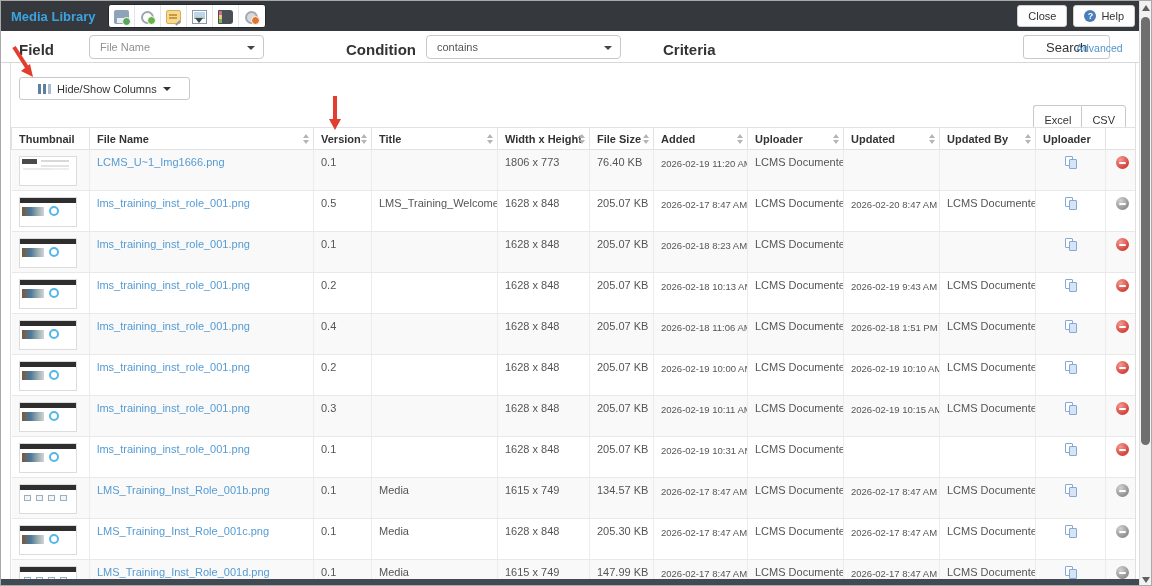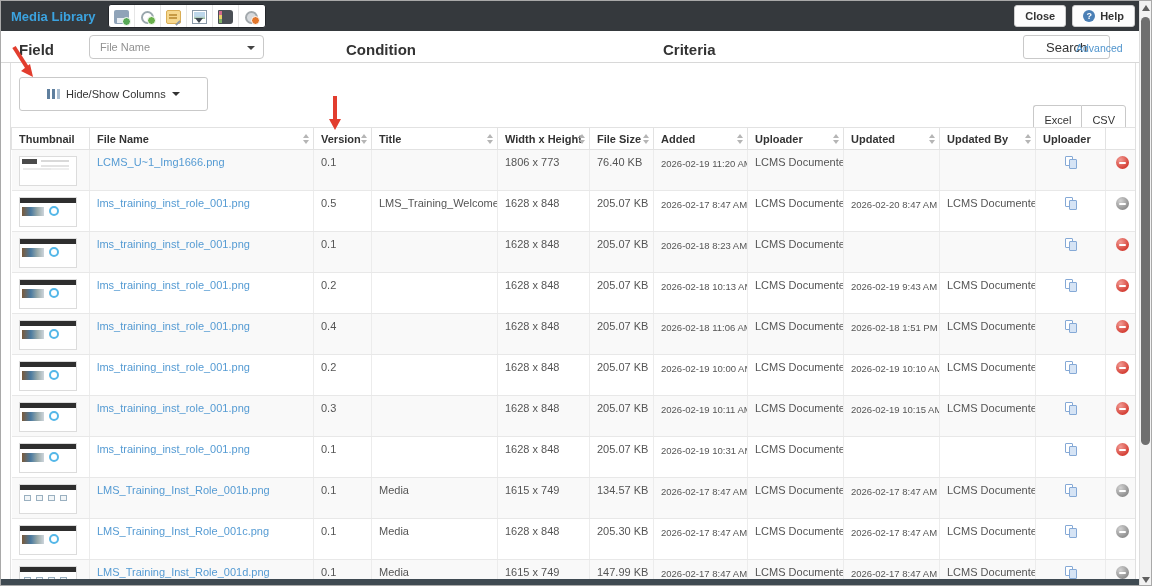--- a/index.html
+++ b/index.html
@@ -22,38 +22,38 @@
   .tbi.edit-note-icon::before { content:""; position:absolute; left:2px; top:3px; width:8px; height:1.5px; background:#c79b45; box-shadow:0 3px 0 #c79b45; }
   .tbi.edit-note-icon::after { content:""; position:absolute; right:-1px; bottom:-1px; width:6px; height:2px; background:#8a97a5; transform:rotate(-45deg); }
   .tbi.export-image-icon { background:#fff; border:1px solid #8a9aa8; }
   .tbi.export-image-icon::before { content:""; position:absolute; left:1px; top:1px; right:1px; height:7px; background:linear-gradient(#bdd7ea 60%, #9cc08f); }
   .tbi.export-image-icon::after { content:""; position:absolute; left:2px; bottom:0px; width:0; height:0; border-left:4px solid transparent; border-right:4px solid transparent; border-top:5px solid #3d4751; }
   .tbi.catalog-book-icon { background:#4a4f55; border-radius:1px 3px 3px 1px; }
   .tbi.catalog-book-icon::before { content:""; position:absolute; left:1px; top:1px; bottom:1px; width:3px; background:linear-gradient(#d26a8c 33%, #e8cf6a 33% 66%, #7fb069 66%); }
   .tbi.settings-gear-icon::before { content:""; position:absolute; left:1px; top:1px; width:9px; height:9px; border:2px solid #a3a9ad; border-radius:50%; background:#d7dadd; }
   .tbi.settings-gear-icon::after { content:""; position:absolute; right:-1px; bottom:-1px; width:7px; height:7px; border-radius:50%; background:#e2762c; border:1px solid #fff; }
   #tb-right { position:absolute; right:18px; top:4px; display:flex; gap:6px; }
-  .tb-btn { background:#fdfdfd; border:1px solid #cfcfcf; border-radius:3px; height:22px; padding:0 10px; font-size:11px; color:#333; display:flex; align-items:center; gap:5px; cursor:pointer; font-family:"Liberation Sans", sans-serif;font-weight:bold; }
+  .tb-btn { background:#fdfdfd; border:1px solid #cfcfcf; border-radius:3px; height:22px; padding:0 10px; font-size:11px; color:#333; display:flex; align-items:center; gap:5px; cursor:pointer; font-family:"Liberation Sans", sans-serif; }
   .help-glyph { width:12px; height:12px; border-radius:50%; background:#4a7fb5; color:#fff; font-size:9px; font-weight:bold; display:flex; align-items:center; justify-content:center; }
   .help-glyph::after { content:"?"; }
 
   
   #filterbar { position:absolute; left:0; top:30px; width:1140px; height:32px; background:#fff; border-bottom:1px solid #d8d8d8; }
   .flabel { position:absolute; top:10px; font-size:15px; font-weight:bold; color:#333; }
   .fselect { position:absolute; top:4px; height:24px; background:#fff; border:1px solid #c9c9c9; border-radius:4px; font-size:11px; display:flex; align-items:center; padding:0 22px 0 10px; cursor:pointer; }
   .fselect .chev { position:absolute; right:8px; top:10px; width:0; height:0; border-left:4px solid transparent; border-right:4px solid transparent; border-top:4px solid #444; }
   #field-select { left:88px; width:175px; color:#919191; }
   #condition-select { left:425px; width:195px; color:#555; }
   #criteria-input { position:absolute; left:728px; top:4px; width:288px; height:24px; border:1px solid #c9c9c9; border-radius:4px; font-size:11px; color:#444; padding:0 8px; font-family:"Liberation Sans", sans-serif; }
   #search-btn { position:absolute; left:1022px; top:4px; height:24px; padding:0 22px; background:#fff; border:1px solid #c9c9c9; border-radius:3px; font-size:13px; color:#333; cursor:pointer; font-family:"Liberation Sans", sans-serif; }
   #advanced-link { position:absolute; left:1075px; top:11px; font-size:10.5px; color:#4f94cd; text-decoration:none; }
 
   
   #panel { position:absolute; left:9px; top:62px; width:1126px; height:516px; background:#fff; border-left:1px solid #e0e0e0; border-right:1px solid #e0e0e0; overflow:hidden; }
-  #hideshow-btn { position:absolute; left:8px; top:14px; height:34px; background:#fff; border:1px solid #c9c9c9; border-radius:3px; font-size:11px; color:#333; display:flex; align-items:center; gap:6px; padding:0 27px; cursor:pointer; font-family:"Liberation Sans", sans-serif; }
+  #hideshow-btn { position:absolute; left:8px; top:14px; height:23px; background:#fff; border:1px solid #c9c9c9; border-radius:3px; font-size:11px; color:#333; display:flex; align-items:center; gap:6px; padding:0 18px; cursor:pointer; font-family:"Liberation Sans", sans-serif; }
   .cols-glyph { display:flex; gap:2px; }
   .cols-glyph i { width:3px; height:10px; background:#5f7f9e; }
   .cols-glyph i:last-child { background:#a9bdd0; }
   .caret { width:0; height:0; border-left:4px solid transparent; border-right:4px solid transparent; border-top:4px solid #333; }
   #export-group { position:absolute; right:9px; top:42px; display:flex; }
   .exp-btn { height:30px; padding:0 10px; background:#fff; border:1px solid #c9c9c9; font-size:11px; color:#333; cursor:pointer; font-family:"Liberation Sans", sans-serif; }
   .exp-btn:first-child { border-radius:3px 0 0 3px; border-right:none; }
   .exp-btn:last-child { border-radius:0 3px 3px 0; }
 
   
@@ -140,20 +140,24 @@
   </div>
 </div>
 
 <div id="filterbar">
   <span class="flabel" style="left:18px">Field</span>
   <div class="fselect" id="field-select">
     <span>File Name</span>
       <span class="chev"></span>
   </div>
   <span class="flabel" style="left:345px">Condition</span>
+  <div class="fselect" id="condition-select">
+    <span>contains</span>
+      <span class="chev"></span>
+  </div>
   <span class="flabel" style="left:662px">Criteria</span>
   <button id="search-btn">Search</button>
   <a href="#" id="advanced-link">Advanced</a>
 </div>
 
 <div id="panel">
   <button id="hideshow-btn">
     <span class="cols-glyph">
         <i></i>
         <i></i>

